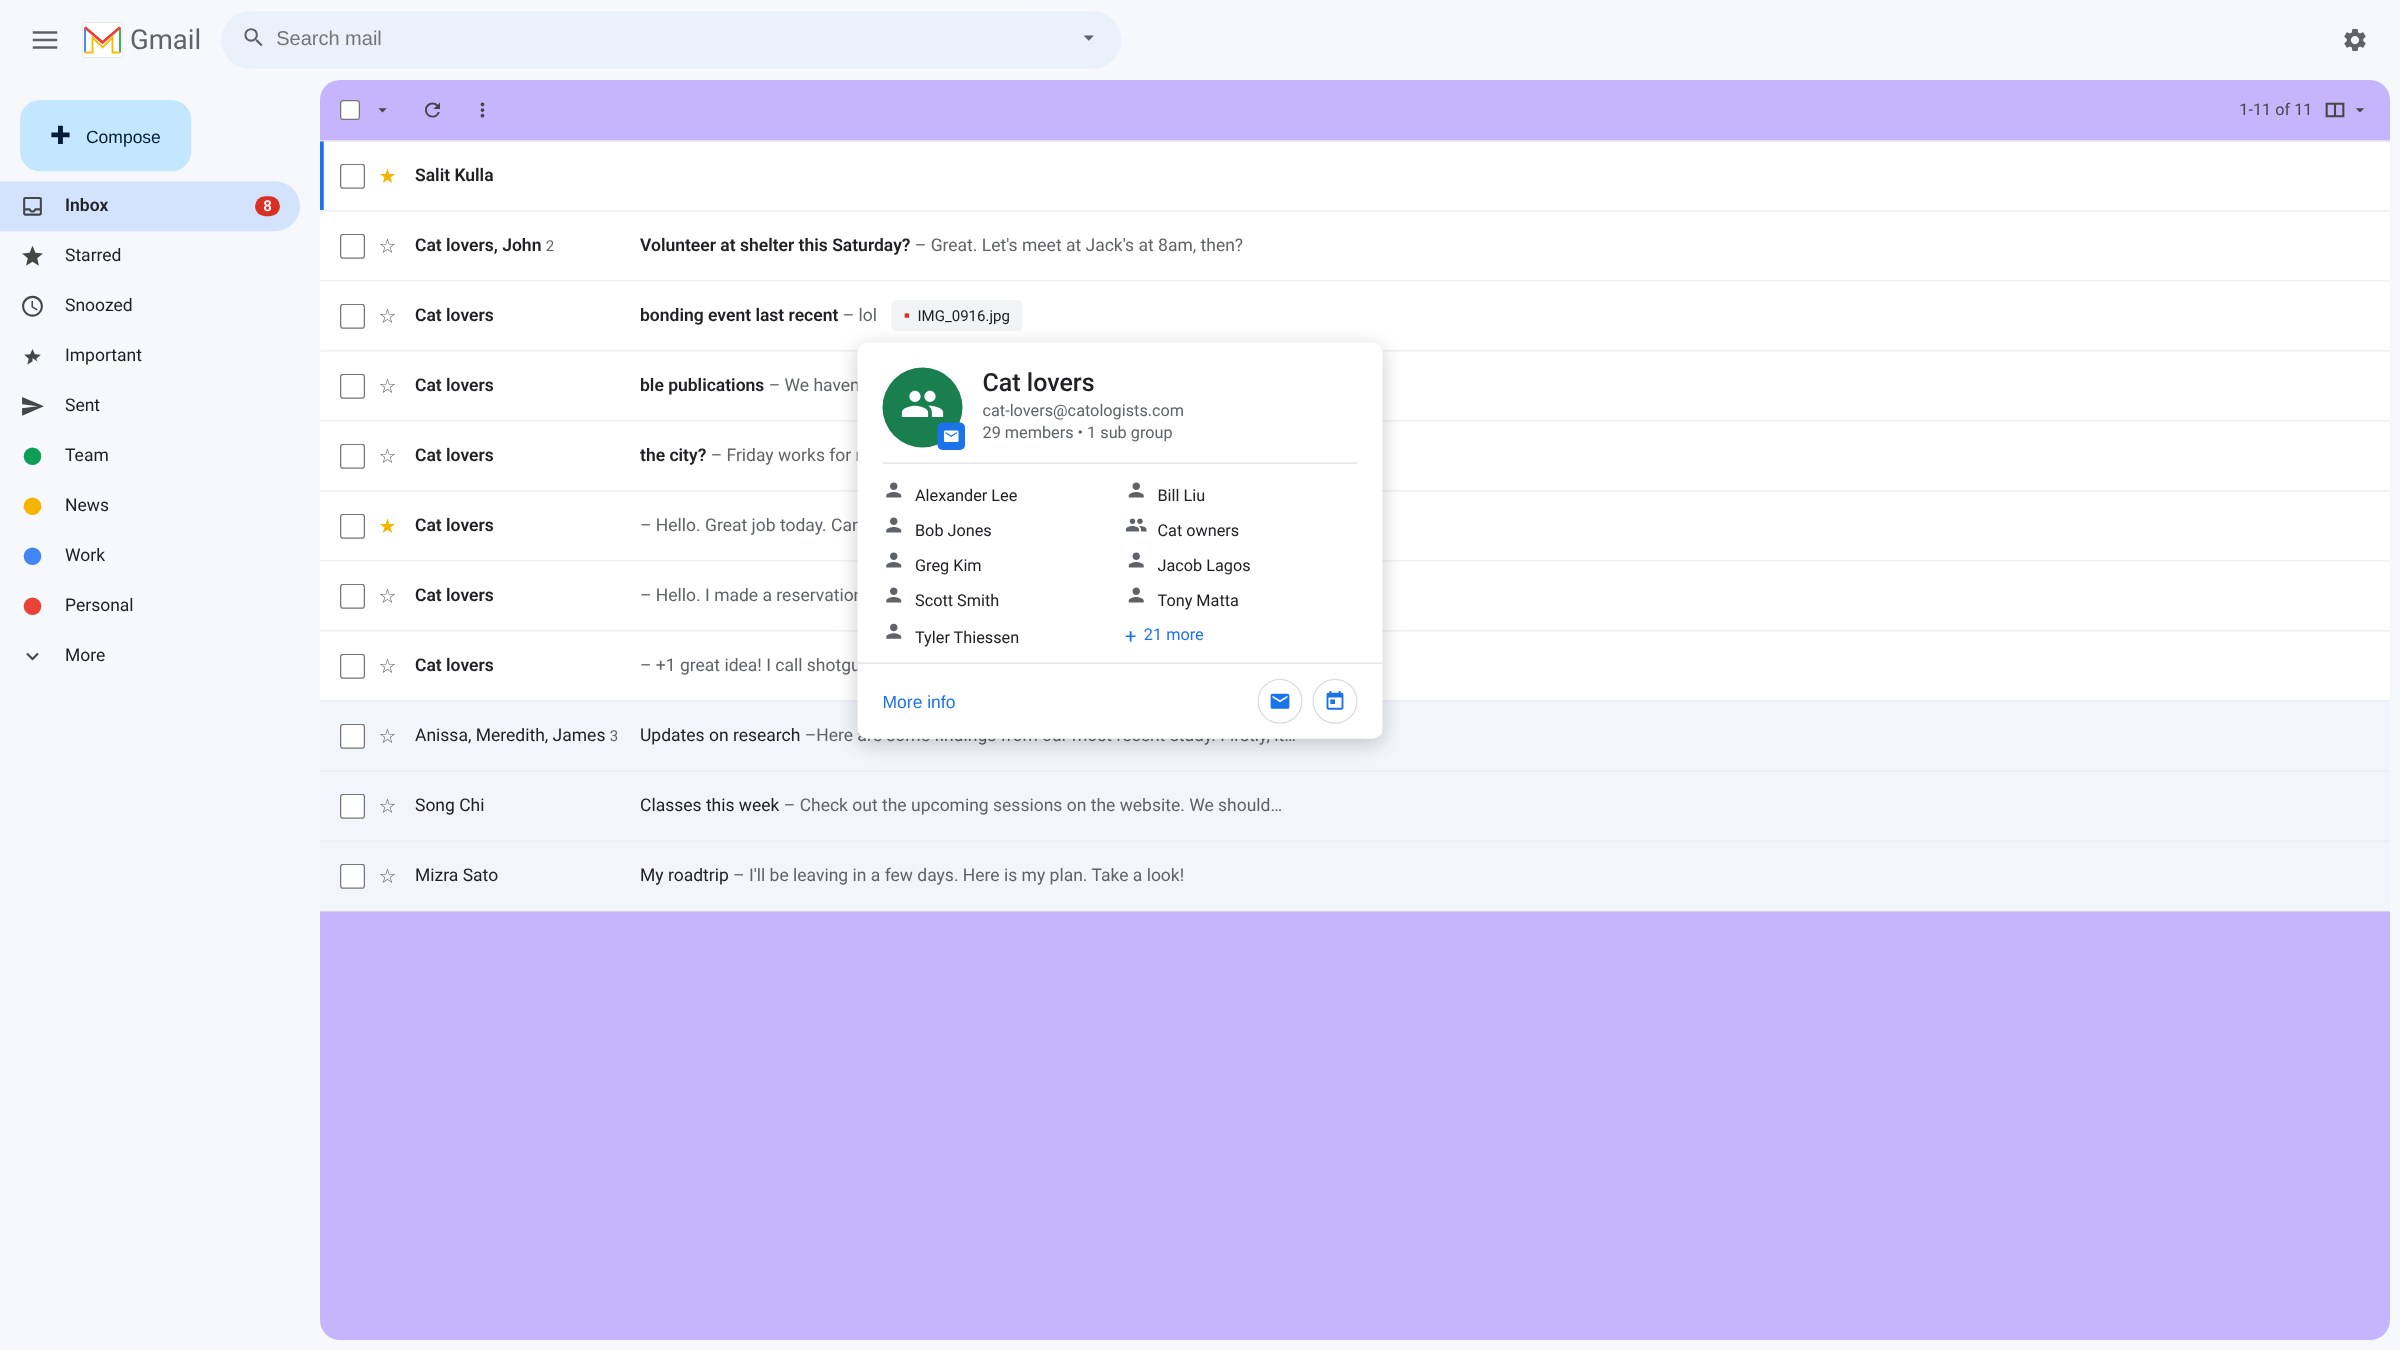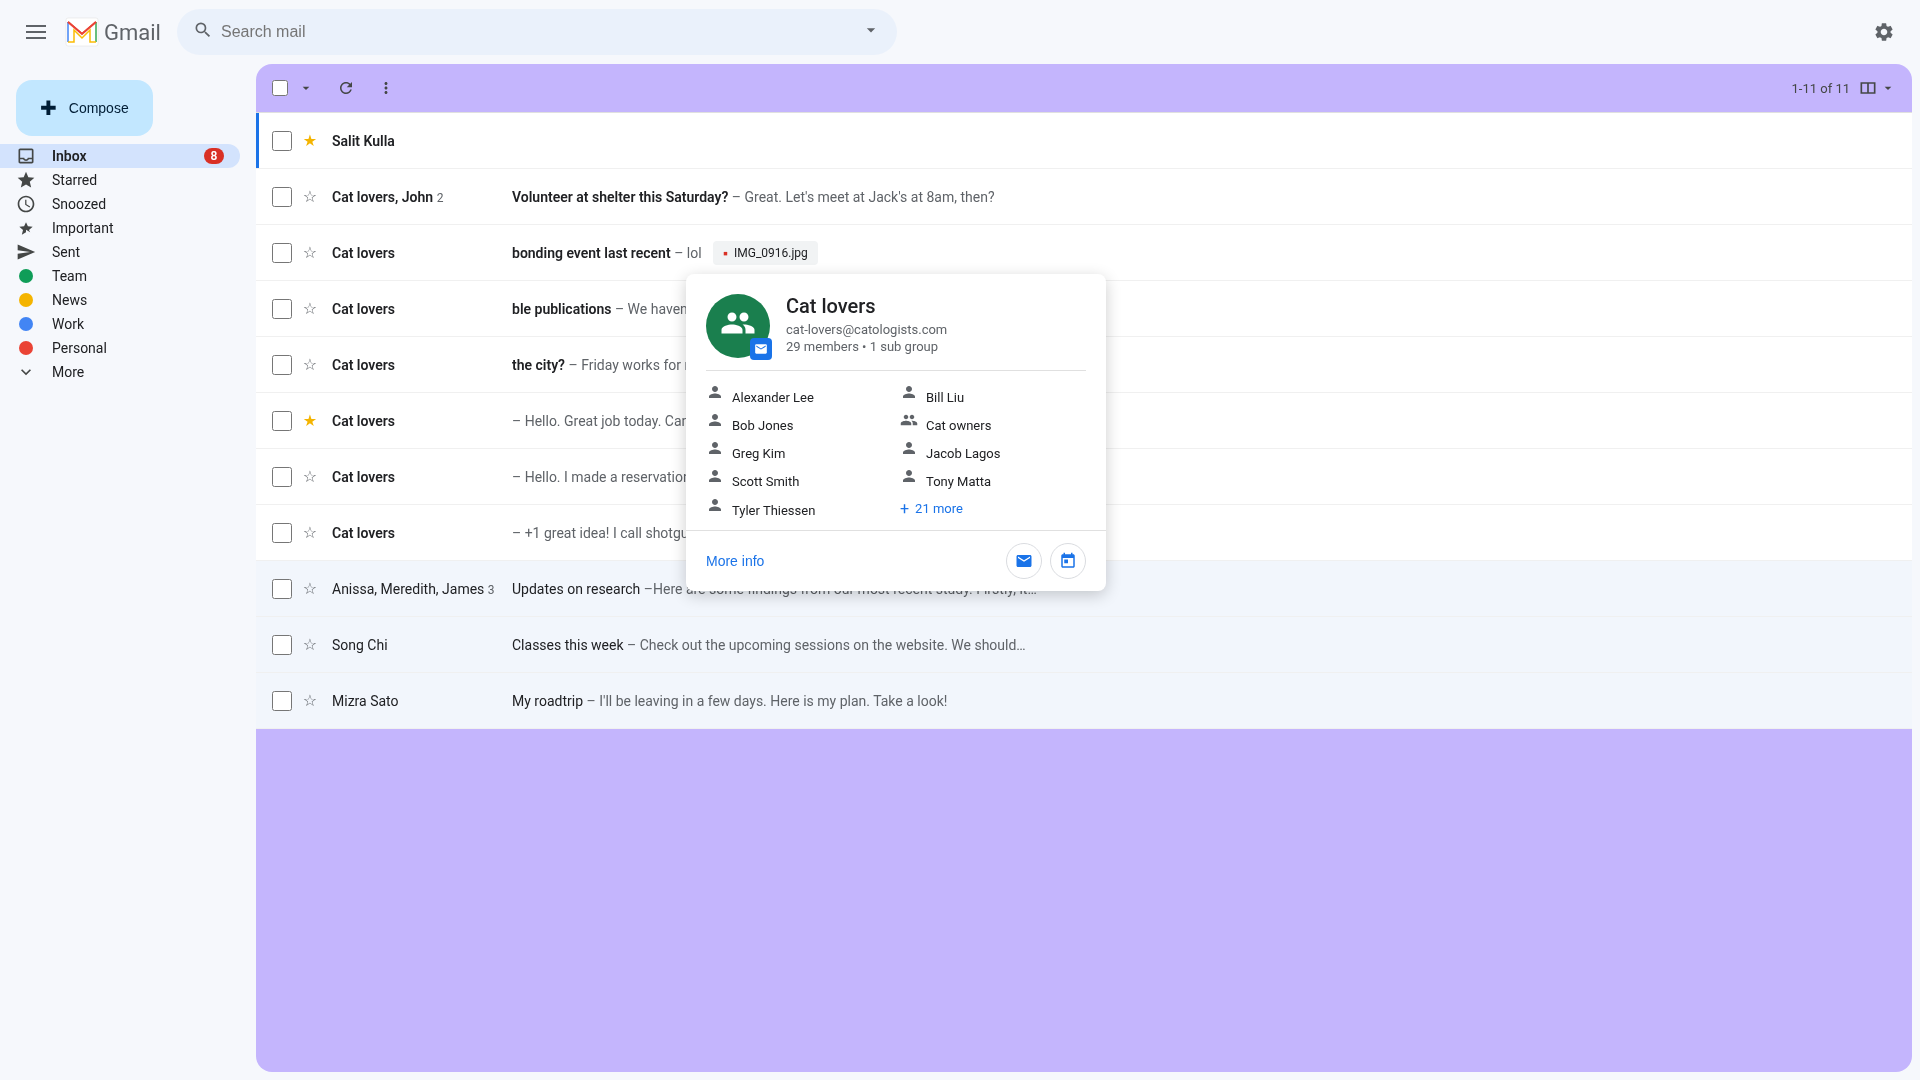--- a/index.html
+++ b/index.html
@@ -21,21 +21,21 @@
     .search-icon { color: #5f6368; font-size: 18px; }
     .search-dropdown { margin-left: auto; color: #5f6368; cursor: pointer; font-size: 18px; }
     .header-spacer { flex: 1; }
     .gear-btn { width: 40px; height: 40px; display: flex; align-items: center; justify-content: center; border-radius: 50%; cursor: pointer; border: none; background: transparent; font-size: 20px; color: #5f6368; }
 
     
     .compose-btn { display: flex; align-items: center; gap: 12px; background: #c2e7ff; border-radius: 16px; padding: 16px 24px; margin: 8px 8px 8px 16px; cursor: pointer; border: none; font-size: 14px; font-weight: 500; color: #001d35; white-space: nowrap; }
     .compose-plus { font-size: 20px; color: #001d35; }
 
     
-    .nav-item { display: flex; align-items: center; gap: 16px; padding: 4px 16px 4px 16px; height: 24px; border-radius: 0 20px 20px 0; cursor: pointer; font-size: 14px; color: #202124; position: relative; margin-right: 16px; }
+    .nav-item { display: flex; align-items: center; gap: 16px; padding: 4px 16px 4px 16px; height: 40px; border-radius: 0 20px 20px 0; cursor: pointer; font-size: 14px; color: #202124; position: relative; margin-right: 16px; }
     .nav-item.active { background: #d3e3fd; font-weight: 600; }
     .nav-icon { width: 20px; height: 20px; display: flex; align-items: center; justify-content: center; flex-shrink: 0; }
     .nav-label { flex: 1; }
     .nav-badge { background: #d93025; color: #fff; border-radius: 10px; padding: 1px 6px; font-size: 12px; font-weight: 600; min-width: 20px; text-align: center; }
     .label-dot { width: 14px; height: 14px; border-radius: 50%; flex-shrink: 0; }
 
     
     .toolbar { display: flex; align-items: center; padding: 8px 16px; border-bottom: 1px solid #e0e0e0; gap: 8px; }
     .toolbar-btn { width: 32px; height: 32px; display: flex; align-items: center; justify-content: center; border-radius: 50%; cursor: pointer; border: none; background: transparent; color: #444746; font-size: 16px; }
     .checkbox-area { display: flex; align-items: center; gap: 2px; }

